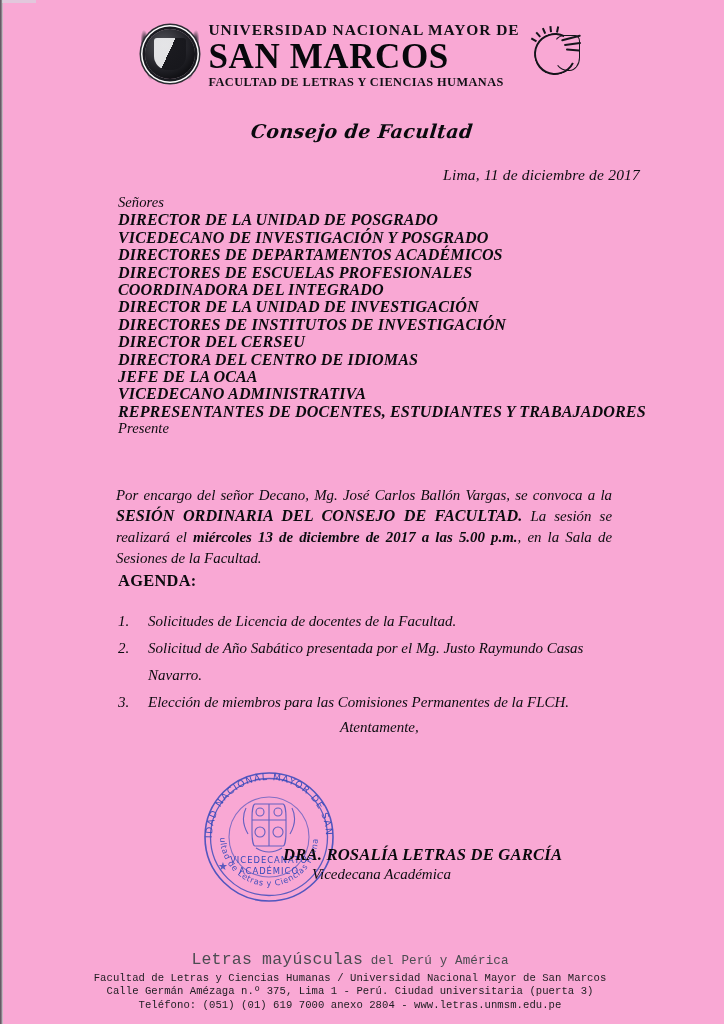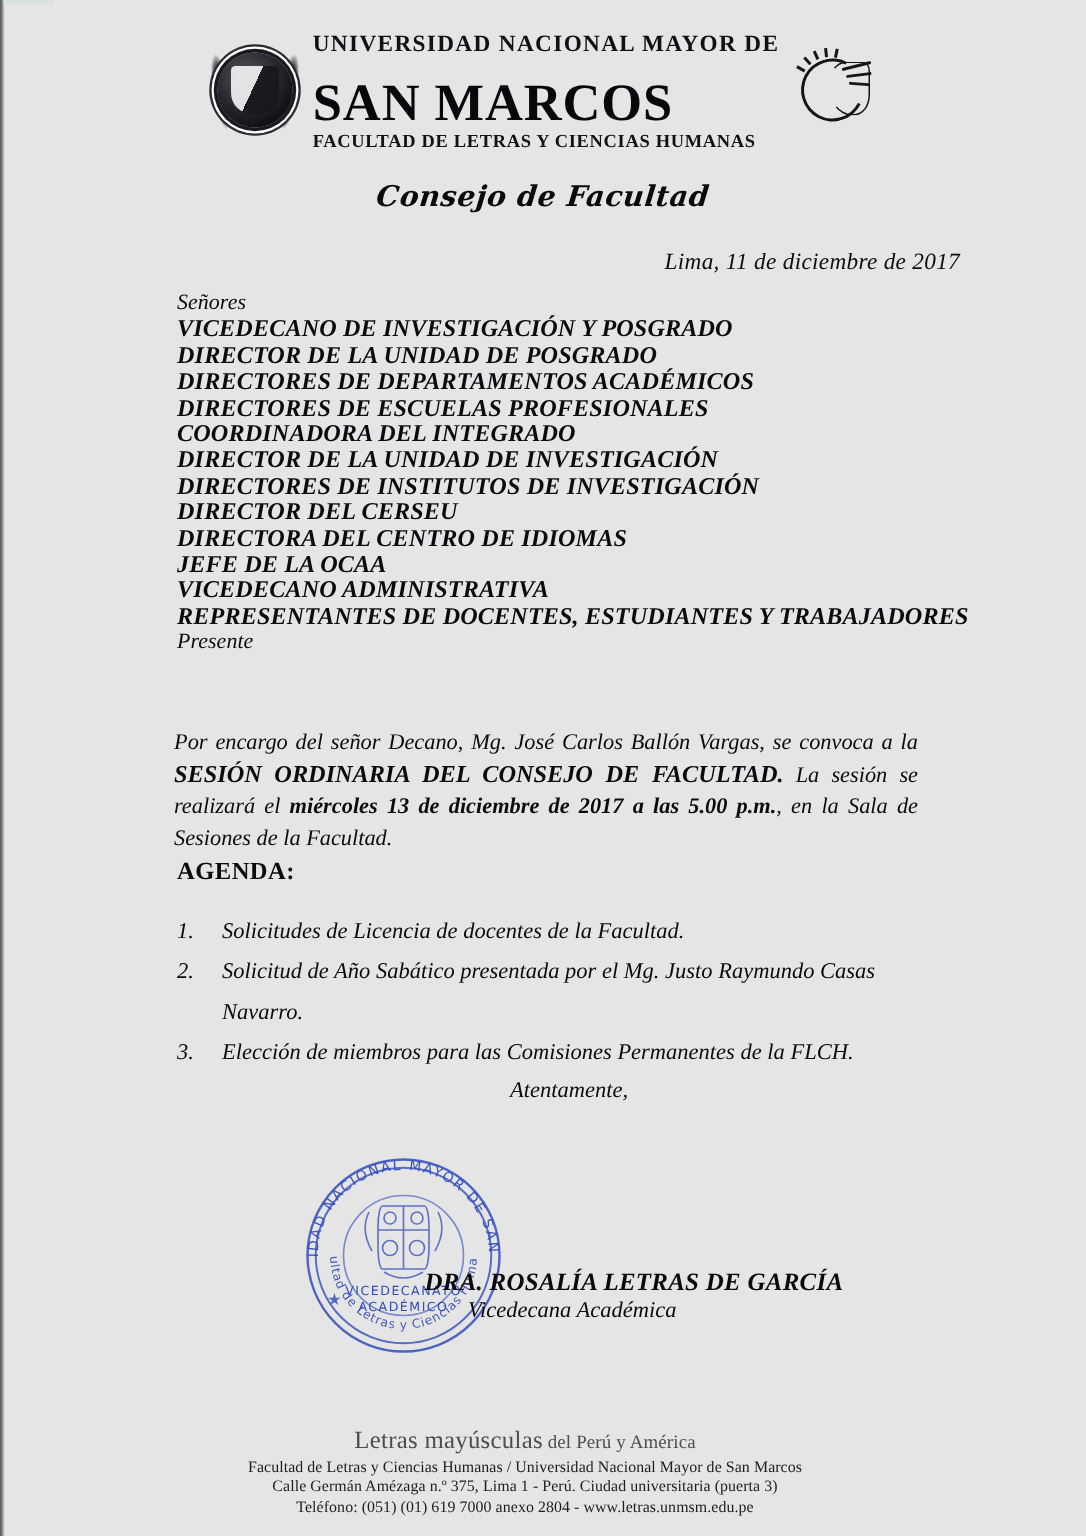--- a/index.html
+++ b/index.html
@@ -5,21 +5,21 @@
 <style>
   html, body {
     margin: 0;
     padding: 0;
     background: #ffffff;
   }
   .page {
     position: relative;
     width: 724px;
     height: 1024px;
-    background: #e5e5e5;
+    background: #f9a8d4;
     overflow: hidden;
     font-family: "Liberation Serif", "DejaVu Serif", serif;
     color: #0b0b0b;
   }
   
   .scan-edge-left {
     position: absolute;
     left: 0; top: 0;
     width: 3px; height: 1024px;
     background: linear-gradient(to right, #3a3a3e 0%, #6d6d72 45%, #d8d8da 100%);
@@ -87,21 +87,21 @@
     color: #101015;
     white-space: nowrap;
   }
   .lh-line2 {
     font-family: "Liberation Serif", serif;
     font-weight: bold;
     font-size: 35px;
     letter-spacing: .6px;
     color: #08080c;
     line-height: 1.02;
-    margin-top: 13px;
+    margin-top: 1px;
     white-space: nowrap;
   }
   .lh-line3 {
     font-family: "Liberation Serif", serif;
     font-weight: bold;
     font-size: 12.3px;
     letter-spacing: .45px;
     color: #111116;
     margin-top: 2px;
     white-space: nowrap;
@@ -296,21 +296,21 @@
     color: #0b0b0f;
     white-space: nowrap;
   }
 
   
   .footer {
     position: absolute;
     left: 0; bottom: 12px;
     width: 700px;
     text-align: center;
-    font-family: Liberation Serif, serif;
+    font-family: Liberation Mono, monospace;
     color: #2b2b2f;
   }
   .f-slogan { margin-bottom: 3px; line-height: 1; }
   .f-slogan .big {
     font-size: 16.5px;
     color: #4c4c52;
     letter-spacing: .2px;
   }
   .f-slogan .small {
     font-size: 12.6px;
@@ -357,22 +357,22 @@
         <div class="hair3"></div>
       </div>
     </div>
   </div>
 
   <div class="doc-title">Consejo de Facultad</div>
   <div class="date-line">Lima, 11 de diciembre de 2017</div>
 
   <div class="addressees">
     <div class="addressee plain">Señores</div>
+    <div class="addressee caps">DIRECTOR DE LA UNIDAD DE POSGRADO</div>
     <div class="addressee caps">VICEDECANO DE INVESTIGACIÓN Y POSGRADO</div>
-    <div class="addressee caps">DIRECTOR DE LA UNIDAD DE POSGRADO</div>
     <div class="addressee caps">DIRECTORES DE DEPARTAMENTOS ACADÉMICOS</div>
     <div class="addressee caps">DIRECTORES DE ESCUELAS PROFESIONALES</div>
     <div class="addressee caps">COORDINADORA DEL INTEGRADO</div>
     <div class="addressee caps">DIRECTOR DE LA UNIDAD DE INVESTIGACIÓN</div>
     <div class="addressee caps">DIRECTORES DE INSTITUTOS DE INVESTIGACIÓN</div>
     <div class="addressee caps">DIRECTOR DEL CERSEU</div>
     <div class="addressee caps">DIRECTORA DEL CENTRO DE IDIOMAS</div>
     <div class="addressee caps">JEFE DE LA OCAA</div>
     <div class="addressee caps">VICEDECANO ADMINISTRATIVA</div>
     <div class="addressee caps">REPRESENTANTES DE DOCENTES, ESTUDIANTES Y TRABAJADORES</div>

